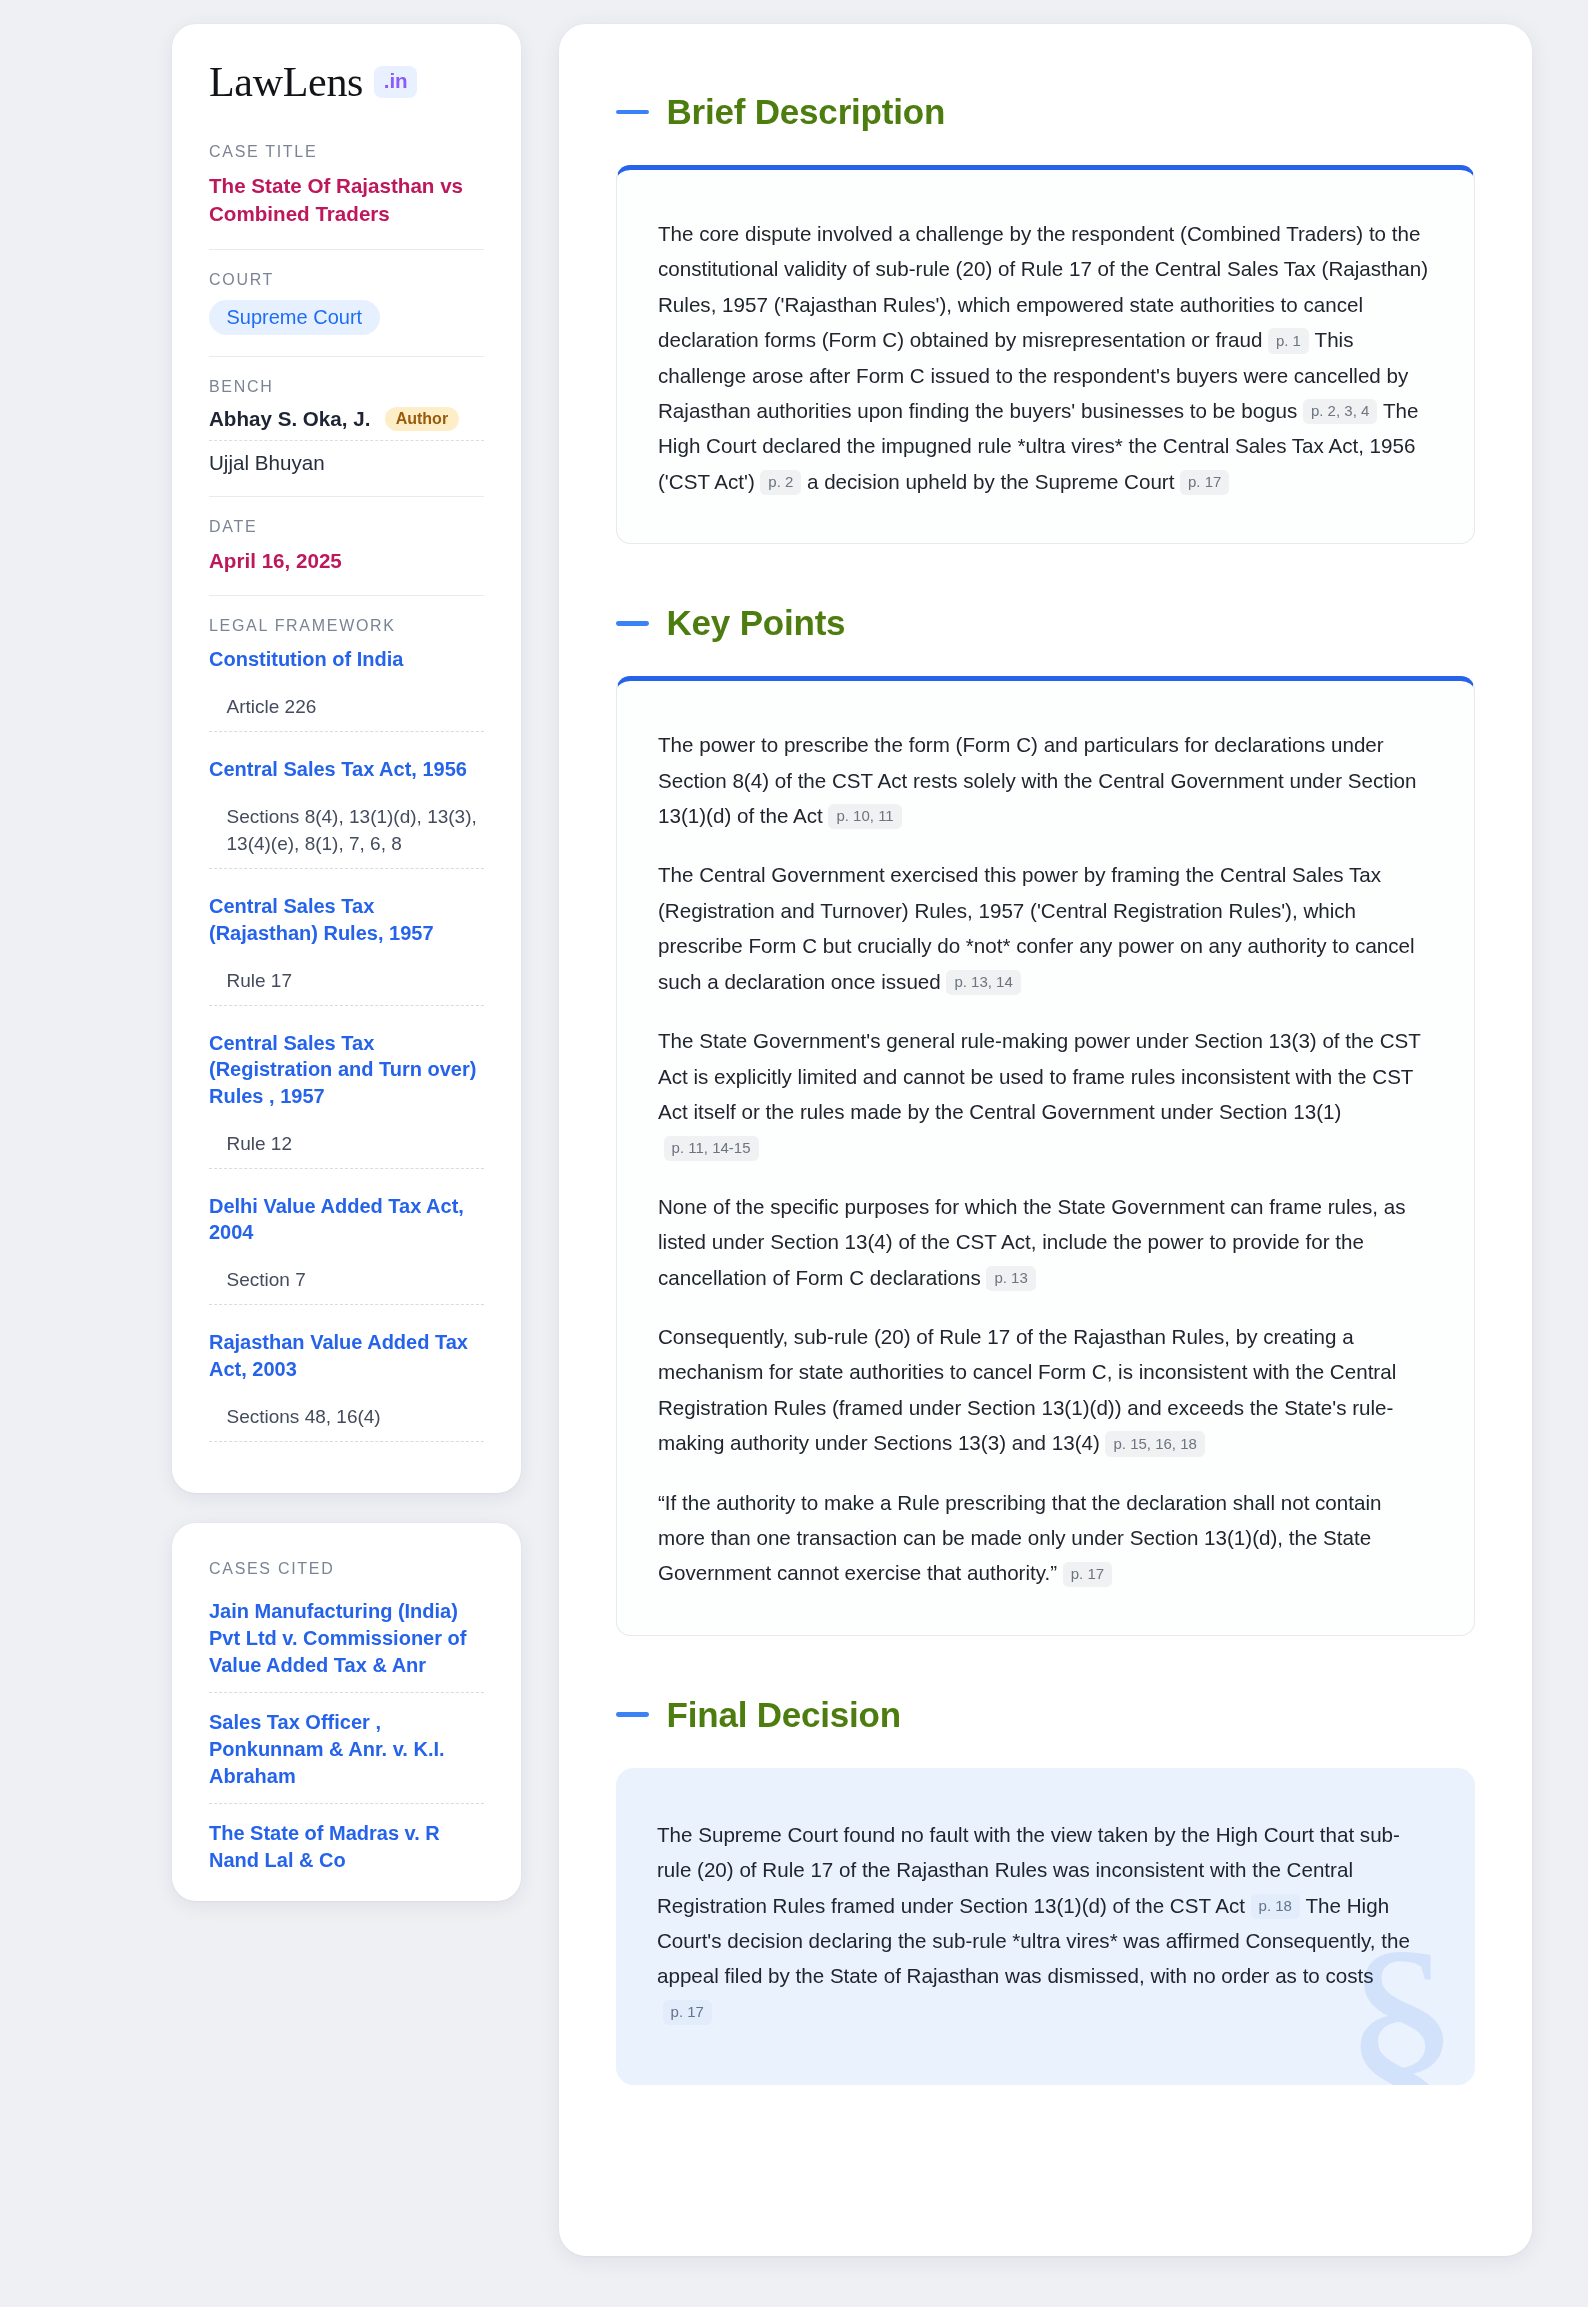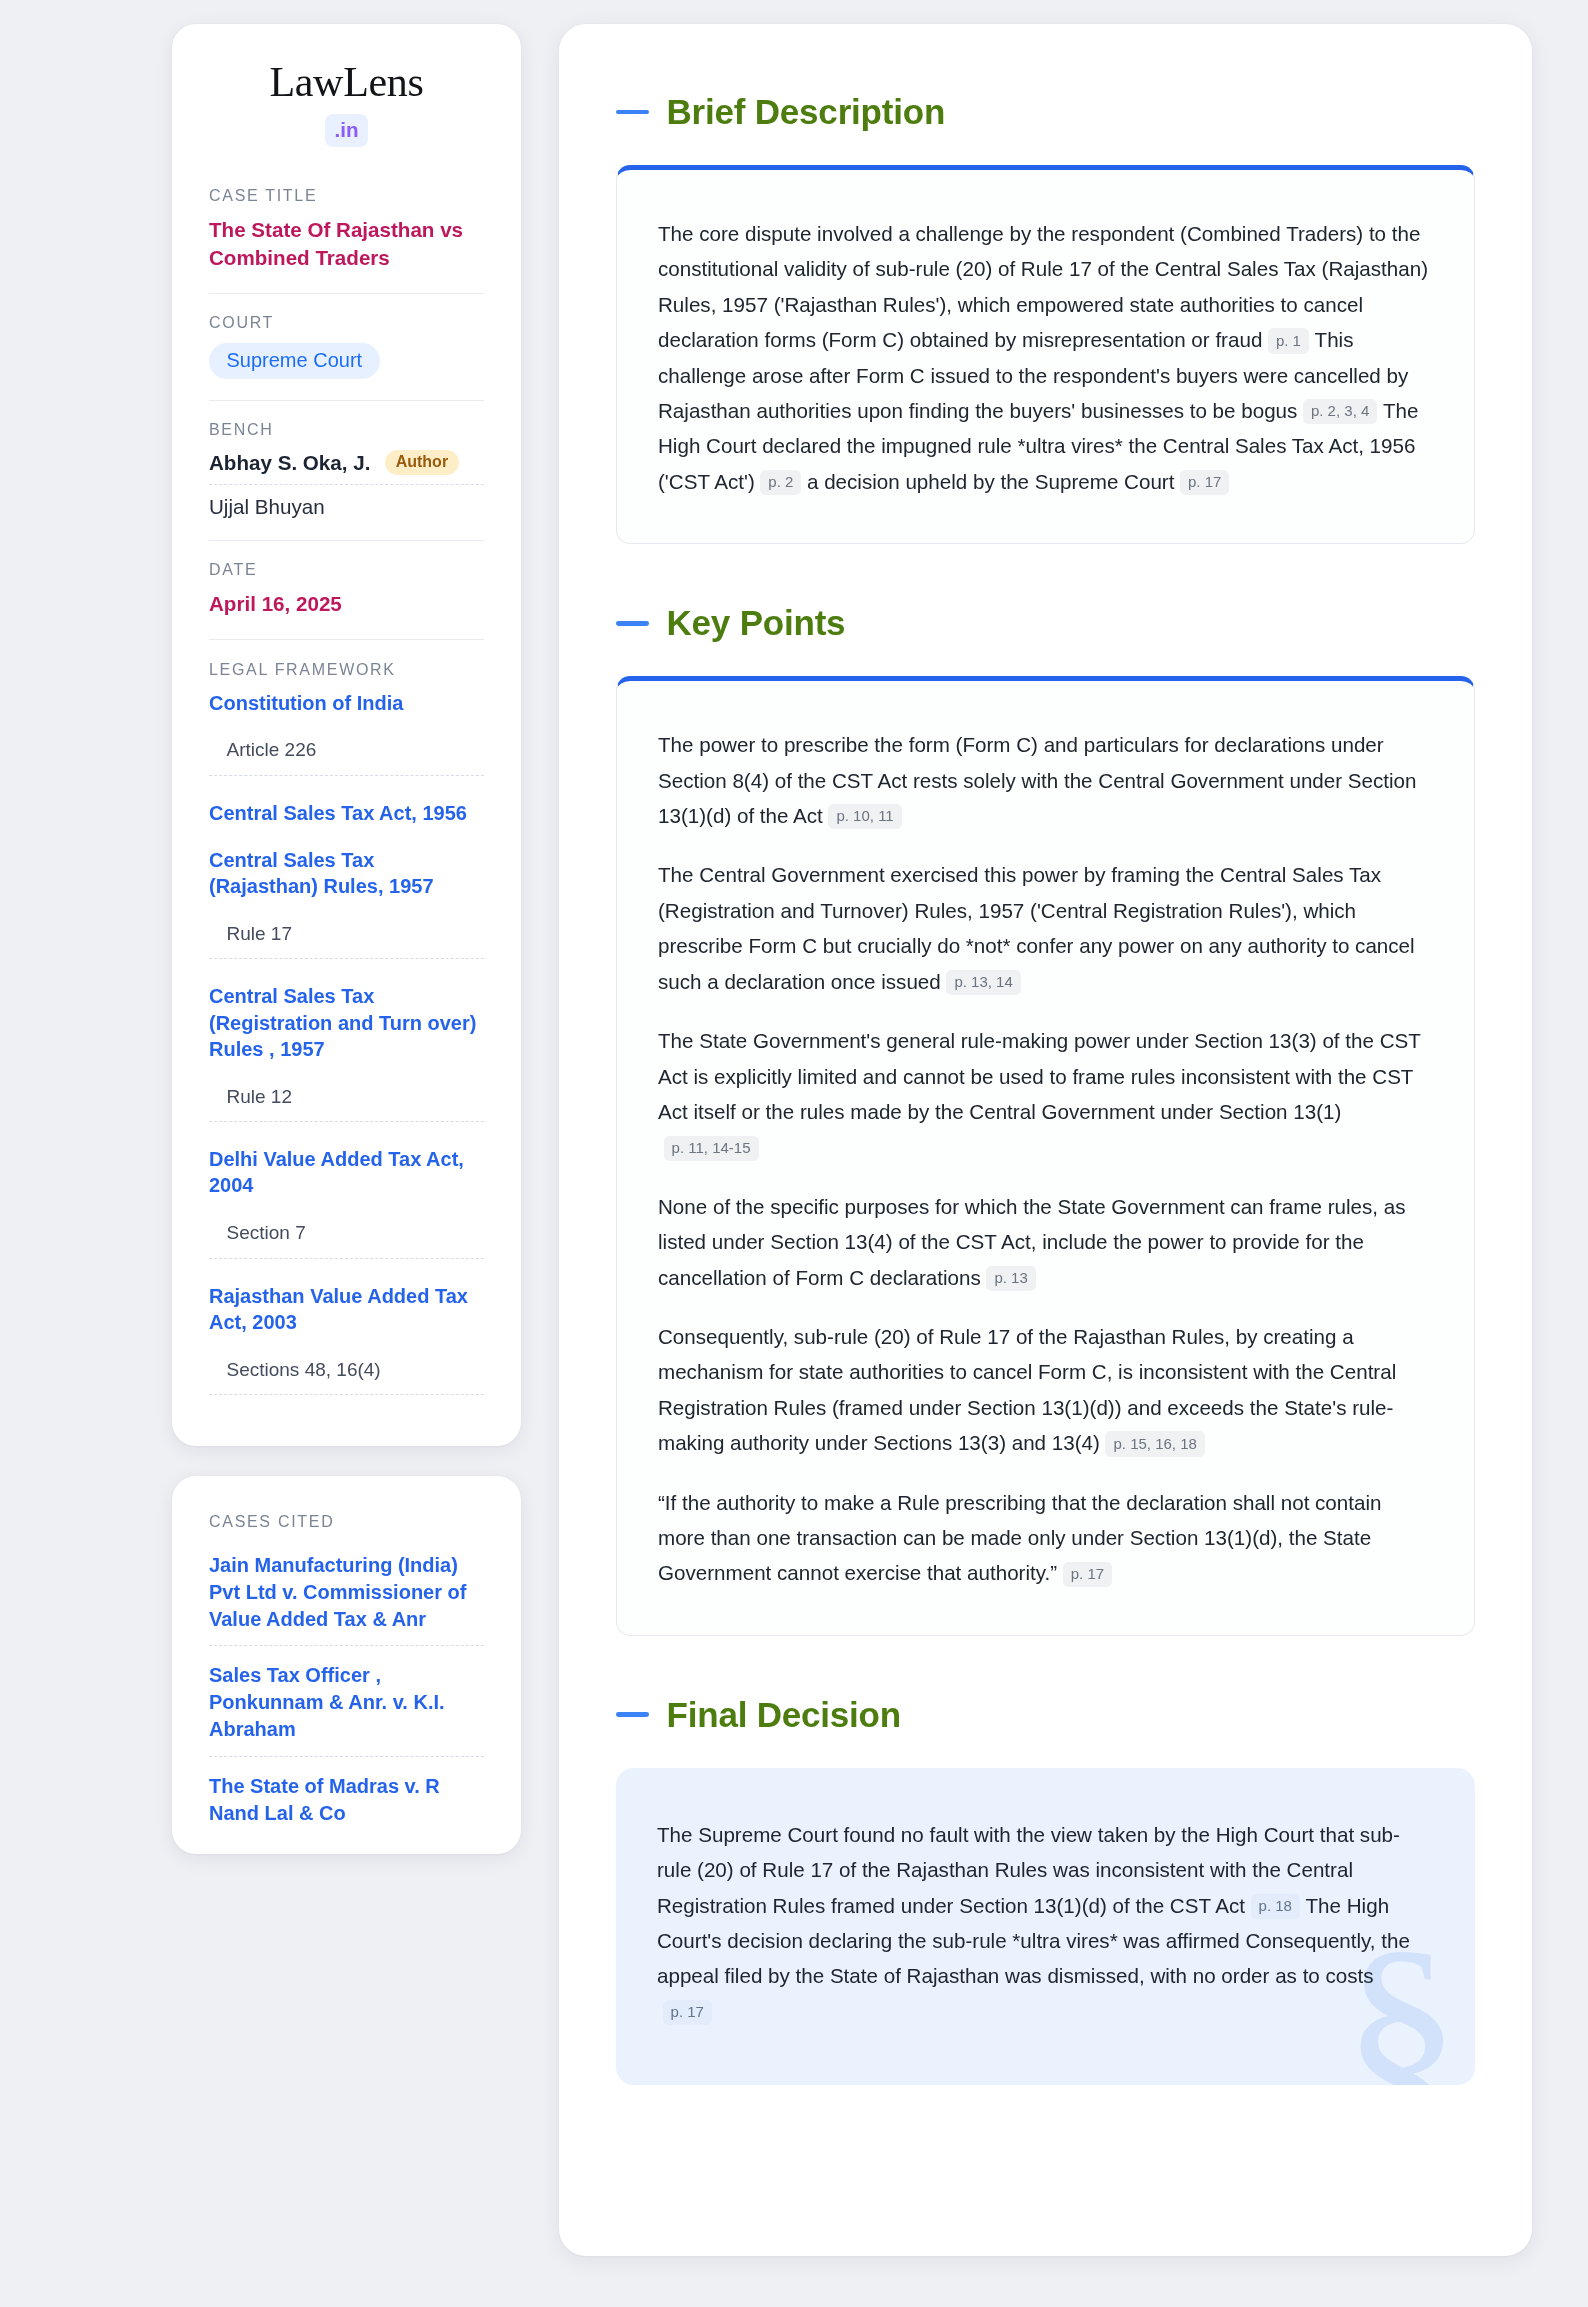--- a/index.html
+++ b/index.html
@@ -34,21 +34,20 @@
     border-radius: 24px;
     box-shadow: 0 4.8px 20.6px rgba(22, 34, 62, 0.07), 0 0.8px 2.4px rgba(22,34,62,0.04);
     padding: 37px 37px 27px 37px;
   }
 
   .brand {
     display: flex;
     align-items: center;
     gap: 11px;
     margin-bottom: 40px;
-    flex-direction: column;
   }
   .brand-name {
     font-family: "Liberation Serif", serif;
     font-size: 42px;
     line-height: 1;
     color: #121418;
     letter-spacing: -0.3px;
   }
   .brand-tld {
     background: #e9f0ff;
@@ -270,20 +269,21 @@
 
       <div>
         <div class="meta-label">LEGAL FRAMEWORK</div>
 
         <div class="law-item">
           <div class="law-title">Constitution of India</div>
           <div class="law-sections">Article 226</div>
         </div>
         <div class="law-item">
           <div class="law-title">Central Sales Tax Act, 1956</div>
+          <div class="law-sections">Sections 8(4), 13(1)(d), 13(3), 13(4)(e), 8(1), 7, 6, 8</div>
         </div>
         <div class="law-item">
           <div class="law-title">Central Sales Tax (Rajasthan) Rules, 1957</div>
           <div class="law-sections">Rule 17</div>
         </div>
         <div class="law-item">
           <div class="law-title">Central Sales Tax (Registration and Turn over) Rules , 1957</div>
           <div class="law-sections">Rule 12</div>
         </div>
         <div class="law-item">

